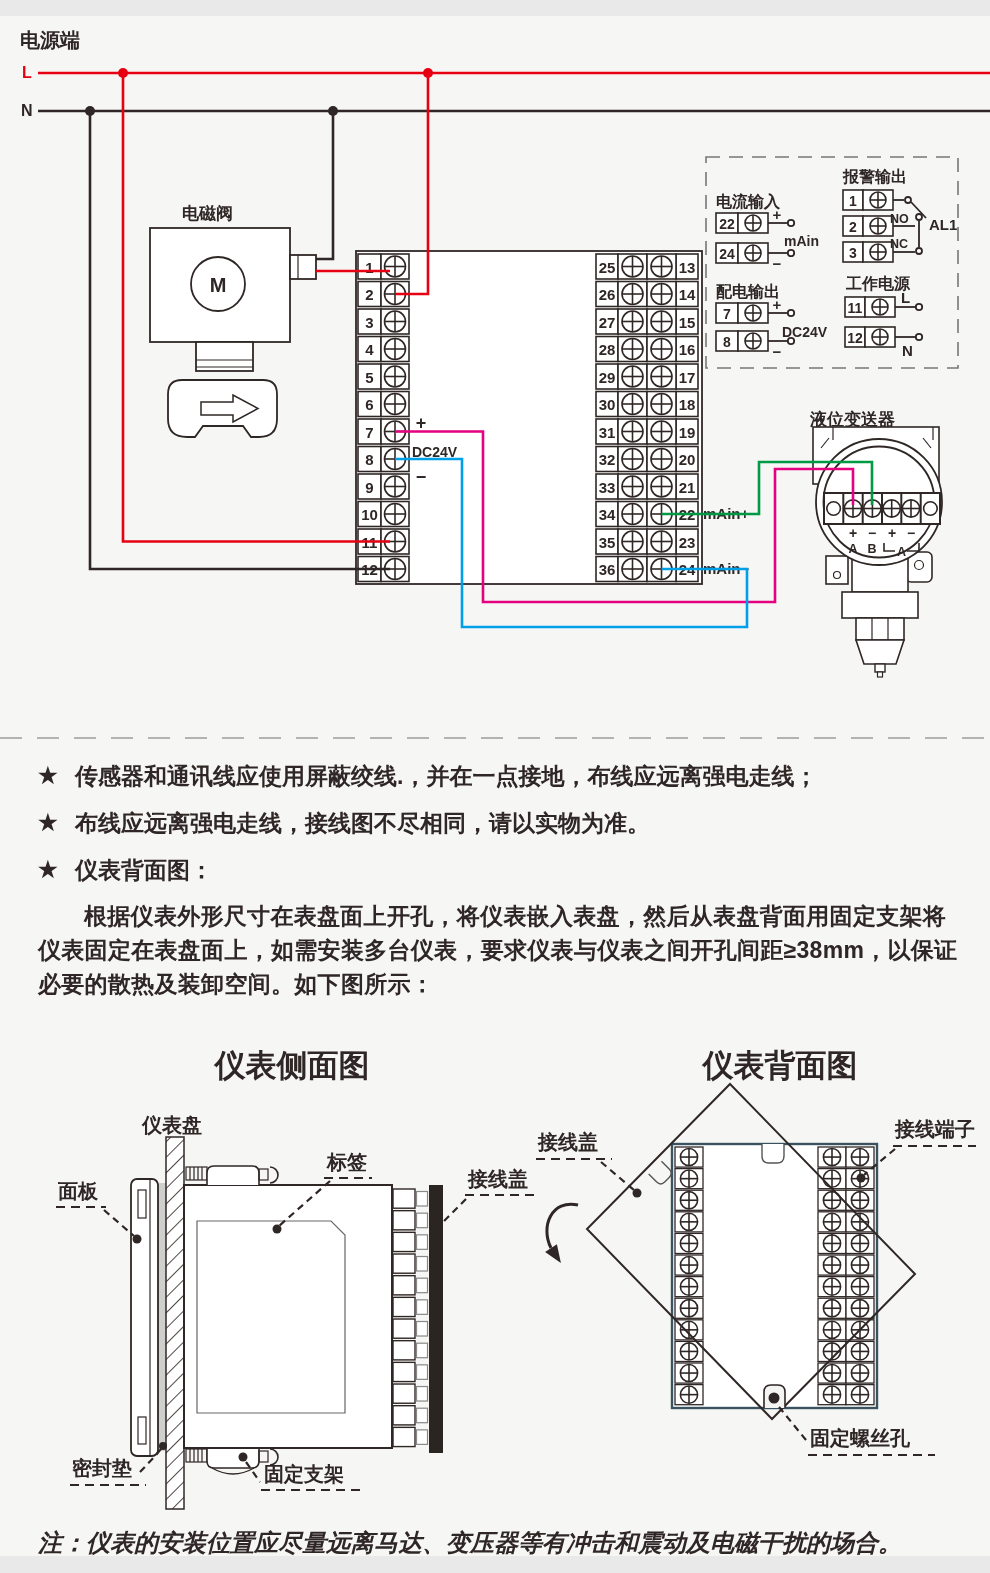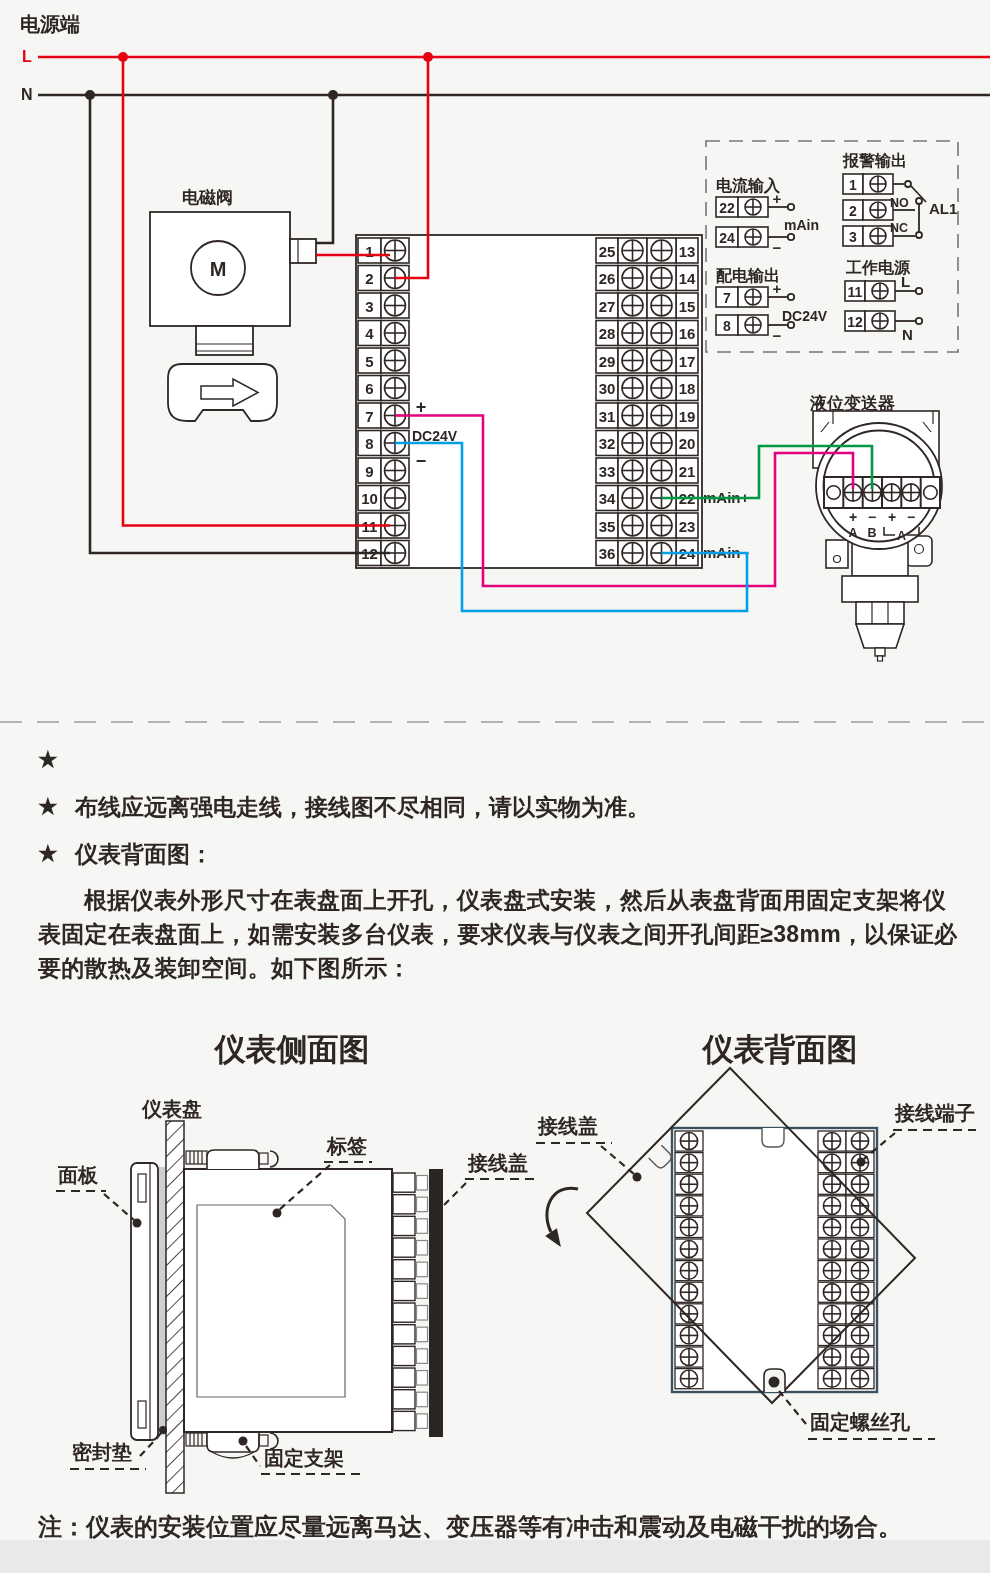--- a/index.html
+++ b/index.html
@@ -1,31 +1,31 @@
 <!DOCTYPE html>
 <html style="--line: #2f2725; --red: #e60012; --magenta: #e4007f; --blue: #00a0e9; --green: #009944; --slate: #3a5360; --bg: #f6f6f4;"><head>
 <meta charset="utf-8">
 <style>
   :root{
     --line:#2f2725; --red:#e60012; --magenta:#e4007f; --blue:#00a0e9;
     --green:#009944; --slate:#3a5360; --bg:#f6f6f4;
   }
   html,body{margin:0;padding:0;background:#e9e9e9;}
   .page{position:relative;width:990px;height:1540px;background:var(--bg);
-        font-family:"Liberation Sans",sans-serif;color:var(--line);overflow:hidden;margin:0 auto;}
+        font-family:"Liberation Sans",sans-serif;color:var(--line);overflow:hidden;margin:16px auto;}
   svg{position:absolute;left:0;display:block;}
   #wiring{top:0;}
   #install{top:1010px;}
   .divider{position:absolute;top:721px;left:0;width:990px;height:2px;
     background:repeating-linear-gradient(90deg,#b3b3b3 0 22px,transparent 22px 37px);}
   .notes{position:absolute;top:742px;left:38px;width:930px;}
   .bullet{display:flex;align-items:flex-start;font-size:23px;font-weight:bold;line-height:36px;margin:0 0 11px 0;}
   .star{width:37px;flex:0 0 37px;font-size:22px;}
   .para{font-size:23px;font-weight:bold;line-height:34px;text-indent:2em;margin-top:8px;letter-spacing:0.3px;}
-  .bottom-note{position:absolute;top:1511px;left:38px;width:930px;font-size:24px;font-weight:bold;line-height:32px;}
+  .bottom-note{position:absolute;top:1511px;left:38px;width:930px;font-size:24px;font-weight:bold;line-height:32px;font-style:italic;}
   
   text{fill:var(--line);font-family:"Liberation Sans",sans-serif;}
   .k{stroke:var(--line);fill:none;stroke-width:1.8;}
   .kf{stroke:var(--line);fill:#fff;stroke-width:1.8;}
   .k12{stroke:var(--line);fill:none;stroke-width:1.2;}
   .cell{fill:#fff;stroke:var(--line);stroke-width:1.6;}
   .scr{stroke:var(--line);fill:#fff;stroke-width:1.6;}
   .scrx{stroke:var(--line);stroke-width:1.6;}
   .tnum{font-size:15px;font-weight:bold;}
   .tnum-io{font-size:14px;font-weight:bold;}
@@ -488,30 +488,31 @@
       <circle cx="90" cy="95" r="5" class="dot"></circle>
       <circle cx="333" cy="95" r="5" class="dot"></circle>
     </g>
   </svg>
 
   <div class="divider"></div>
 
   <div class="notes">
     <div class="bullet">
       <span class="star">★</span>
+      <span>传感器和通讯线应使用屏蔽绞线.，并在一点接地，布线应远离强电走线；</span>
     </div>
     <div class="bullet">
       <span class="star">★</span>
       <span>布线应远离强电走线，接线图不尽相同，请以实物为准。</span>
     </div>
     <div class="bullet">
       <span class="star">★</span>
       <span>仪表背面图：</span>
     </div>
-    <div class="para">根据仪表外形尺寸在表盘面上开孔，仪表盘式安装，然后从表盘背面用固定支架将仪表固定在表盘面上，如需安装多台仪表，要求仪表与仪表之间开孔间距≥38mm，以保证必要的散热及装卸空间。如下图所示：</div>
+    <div class="para">根据仪表外形尺寸在表盘面上开孔，将仪表嵌入表盘，然后从表盘背面用固定支架将仪表固定在表盘面上，如需安装多台仪表，要求仪表与仪表之间开孔间距≥38mm，以保证必要的散热及装卸空间。如下图所示：</div>
   </div>
 
   <svg id="install" width="990" height="500" viewBox="0 1010 990 500">
     <defs>
       <pattern id="hatch" width="11" height="11" patternUnits="userSpaceOnUse" patternTransform="rotate(45)">
         <rect width="11" height="11" fill="#ffffff"></rect>
         <line x1="0" y1="0" x2="0" y2="11" stroke="#2f2725" stroke-width="1.7"></line>
       </pattern>
     </defs>
 

